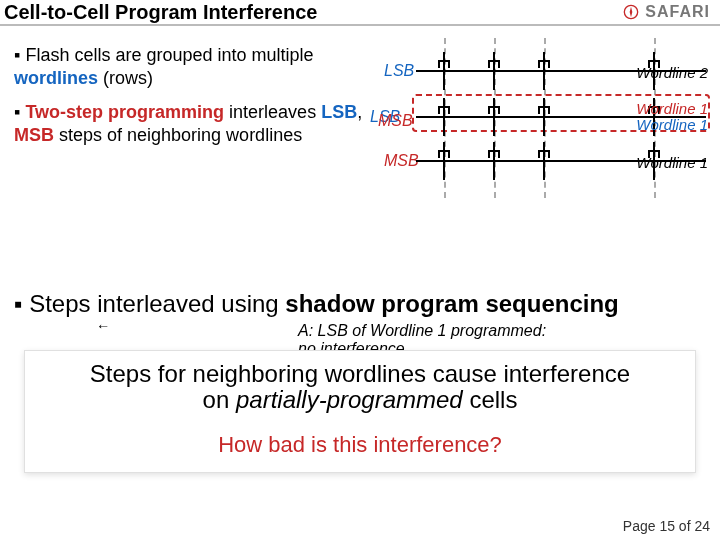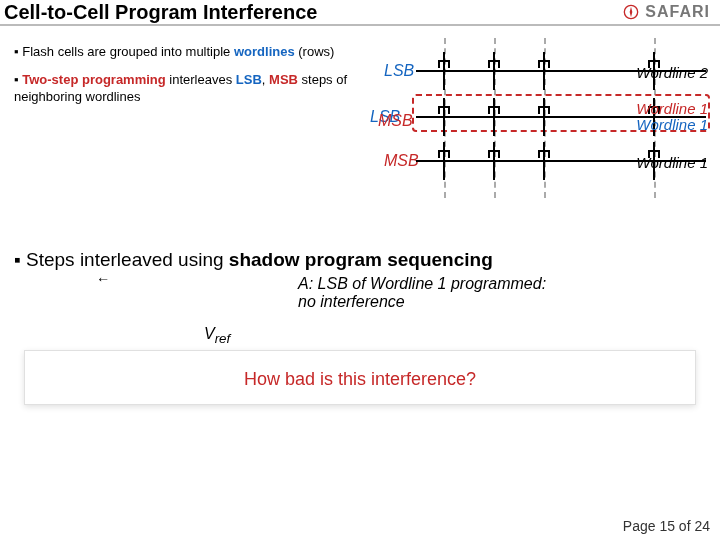--- a/index.html
+++ b/index.html
@@ -2,21 +2,21 @@
 <html><head>
 <meta charset="utf-8">
 <style>
   * { box-sizing: border-box; margin: 0; padding: 0; }
   body { width: 720px; height: 540px; font-family: "Segoe UI", Arial, sans-serif; background: #fff; color: #000; position: relative; overflow: hidden; }
   .titlebar { display: flex; align-items: center; border-bottom: 2px solid #bbb; padding: 2px 10px 2px 4px; height: 26px; }
   .title { font-weight: 700; font-size: 20px; flex: 1; }
   .logo { display: flex; align-items: center; gap: 6px; font-weight: 700; color: #777; letter-spacing: 1px; font-size: 16px; }
   .logo-icon { width: 16px; height: 16px; display: inline-block; }
   .content { position: relative; padding: 18px 14px 4px 14px; }
-  .bullets { font-size: 13px; line-height: 1.25; width: 380px; }
+  .bullets { font-size: 18px; line-height: 1.25; width: 380px; }
   .bullets p { margin-bottom: 12px; }
   .sq { font-family: Arial; }
   .em-blue { color: #1565c0; font-weight: 700; }
   .em-red  { color: #c62828; font-weight: 700; }
 
   .cellarray { position: absolute; top: 16px; right: 6px; width: 350px; height: 150px; }
   .row { position: absolute; left: 0; right: 0; height: 40px; }
   .row.r0 { top: 10px; }
   .row.r1 { top: 56px; }
   .row.r2 { top: 100px; }
@@ -26,30 +26,30 @@
   .tag.blue{ color: #1565c0; }
   .wlabel { position: absolute; right: 6px; top: 12px; font-style: italic; font-size: 15px; }
   .wlabel.red { color: #c62828; }
   .dots { position: absolute; left: 210px; top: 10px; font-size: 16px; letter-spacing: 2px; }
   .trans { position: absolute; width: 20px; height: 26px; top: 6px; }
   .trans::before { content:""; position:absolute; left:4px; right:4px; top:2px; height:6px; border:2px solid #000; border-bottom:none; }
   .trans::after  { content:""; position:absolute; left:9px; top:-6px; width:2px; height:38px; background:#000; }
   .vline { position:absolute; width:0; border-left:2px dashed #aaa; top:-4px; height:160px; }
   .hilite { position:absolute; border:2px dashed #c62828; left:48px; right:4px; height:38px; top:52px; border-radius:4px; }
 
-  .shadow-line { font-size: 19px; margin: 12px 0 6px 0; }
+  .shadow-line { font-size: 24px; margin: 12px 0 6px 0; }
   .diagram2 { position: relative; height: 60px; }
   .vref { position:absolute; left:190px; top:4px; font-style: italic; font-size:16px;margin-top:44px; }
   .anno { position:absolute; left:284px; top:-2px; font-style: italic; font-size:16px; line-height:1.15; }
   .yarrow { position:absolute; left:80px; top:6px; font-size:14px; transform: rotate(-90deg); transform-origin:left top; }
 
   .overlaybox { position:absolute; left:24px; right:24px; top:350px; background:#fff; border:1px solid #e0e0e0; box-shadow:0 2px 6px rgba(0,0,0,0.12); padding:10px 14px 14px 14px; text-align:center; }
   .obx-line1 { font-size:24px; line-height:1.1; }
   .obx-line1 .em-it { font-style: italic; }
-  .obx-line2 { font-size:18px; color:#c62828; margin-top:8px; }
+  .obx-line2 { font-size:22px; color:#c62828; margin-top:18px; }
 
   .footer { position:absolute; right:10px; bottom:6px; font-size:14px; color:#333; }
 </style>
 </head>
 <body>
 
 <div class="titlebar">
   <div class="title">Cell-to-Cell Program Interference</div>
   <div class="logo">
     <span class="logo-icon">
@@ -128,16 +128,20 @@
     <span class="yarrow">↑</span>
     <span class="vref"><span>V</span><sub>ref</sub></span>
     <div class="anno">
       <div>A: LSB of Wordline 1 programmed:</div>
       <div>no interference</div>
     </div>
   </div>
 </div>
 
 <div class="overlaybox">
+  <div class="obx-line1">
+    <span>Steps for neighboring wordlines cause interference</span><br>
+    <span>on </span><span class="em-it">partially-programmed</span><span> cells</span>
+  </div>
   <div class="obx-line2">How bad is this interference?</div>
 </div>
 
 <div class="footer">Page 15 of 24</div>
 
 </body></html>

